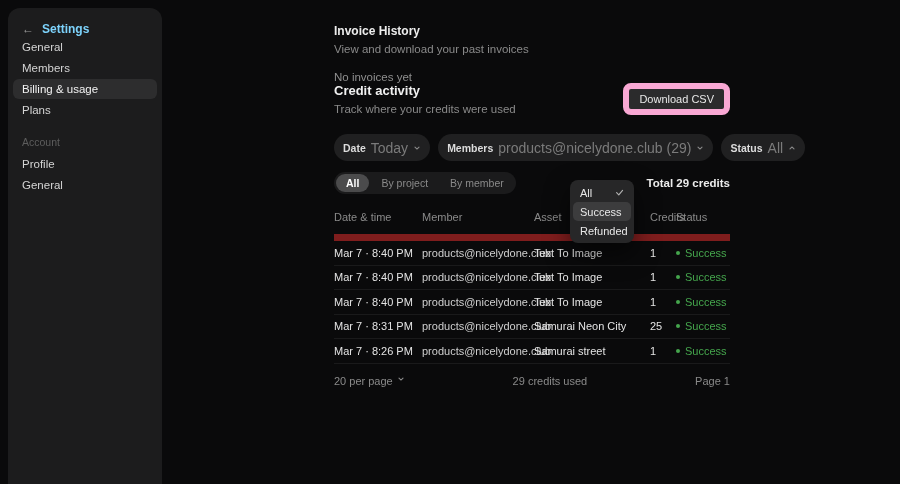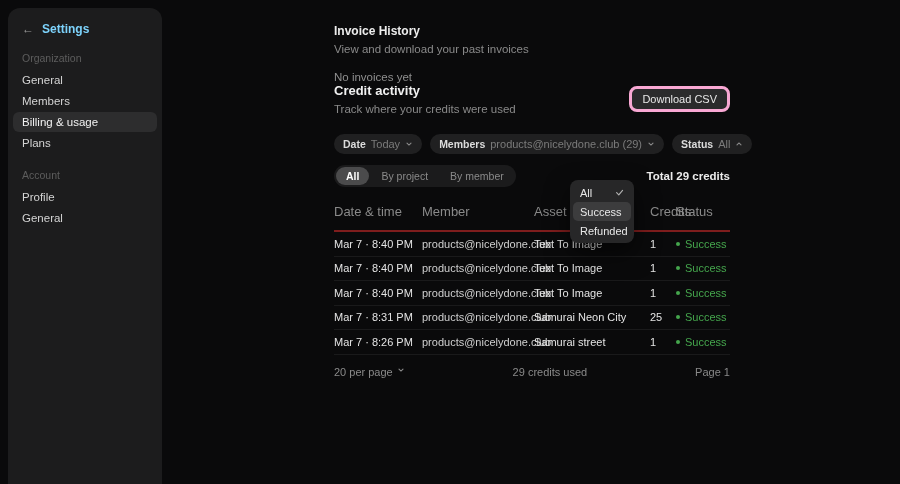--- a/index.html
+++ b/index.html
@@ -46,37 +46,37 @@
   .invoice-title { margin-top:24px; font-size:12px; font-weight:700; color:#ececec; }
   .invoice-sub { margin-top:5px; font-size:11.5px; color:#8a8a8a; }
   .invoice-empty { margin-top:16px; font-size:11.5px; color:#8f8f8f; }
 
   .credit-header {
     display:flex; justify-content:space-between; align-items:center;
   }
   .credit-title { font-size:13px; font-weight:700; color:#f0f0f0; }
   .credit-sub { margin-top:5px; font-size:11.5px; color:#8a8a8a; }
   .csv-btn {
-    background:#2b2b2c; border:3px solid #f9a8d4;
+    background:#2b2b2c; border:6px solid #f9a8d4;
     border-radius:8px;
     padding:4px 10px;
     font-size:11px; color:#e8e8e8;
     font-family:inherit;
     cursor:pointer;
   }
 
   
   .filters { margin-top:19px; display:flex; gap:8px; }
   .pill {
     background:#202021; border-radius:999px;
-    height:20px; display:flex; align-items:center; gap:5px;
+    height:27px; display:flex; align-items:center; gap:5px;
     padding:0 9px; cursor:pointer; white-space:nowrap;
   }
   .pill-label { font-size:10.5px; font-weight:700; color:#dcdcdc; }
-  .pill-value { font-size:11px; color:#7b7b7b; }
+  .pill-value { font-size:14px; color:#7b7b7b; }
   .chev { display:flex; align-items:center; }
   .chev svg { display:block; }
   .chev.up svg { transform:rotate(180deg); }
 
   
   .tabs-row { margin-top:11px; display:flex; justify-content:space-between; align-items:center; }
   .segmented {
     background:#1b1b1c; border-radius:999px;
     padding:2px; display:flex; gap:2px;
   }
@@ -89,23 +89,23 @@
   .total-credits { font-size:11.5px; font-weight:700; color:#ececec; }
 
   
   .table { margin-top:13px; }
   .t-grid {
     display:grid;
     grid-template-columns:88px 112px 116px 26px 1fr;
     align-items:center;
   }
   .t-head {
-    font-size:13px; color:#8a8a8a;
+    font-size:11px; color:#8a8a8a;
     padding:4px 0 11px 0;
-    border-bottom:2px solid #7f1d1d;
+    border-bottom:7px solid #7f1d1d;
   }
   .t-row {
     font-size:11px; color:#e4e4e4;
     height:24.5px;
     border-bottom:1px solid #1a1a1b;
   }
   .cell-muted { color:#cfcfcf; }
   .status-cell { color:#45a64d; display:flex; align-items:center; gap:5px; }
   .status-dot { width:4px; height:4px; border-radius:50%; background:#45a64d; display:inline-block; }
 
@@ -140,21 +140,20 @@
 </style>
 </head>
 <body>
 
 <aside class="sidebar">
   <div class="sidebar-header">
     <span class="back-icon">←</span>
     <span class="sidebar-title">Settings</span>
   </div>
 
-  <div class="section-label">Organization</div>
   <div class="side-item">General</div>
   <div class="side-item">Members</div>
   <div class="side-item selected">Billing &amp; usage</div>
   <div class="side-item">Plans</div>
 
   <div class="section-label">Account</div>
   <div class="side-item">Profile</div>
   <div class="side-item">General</div>
 </aside>
 

